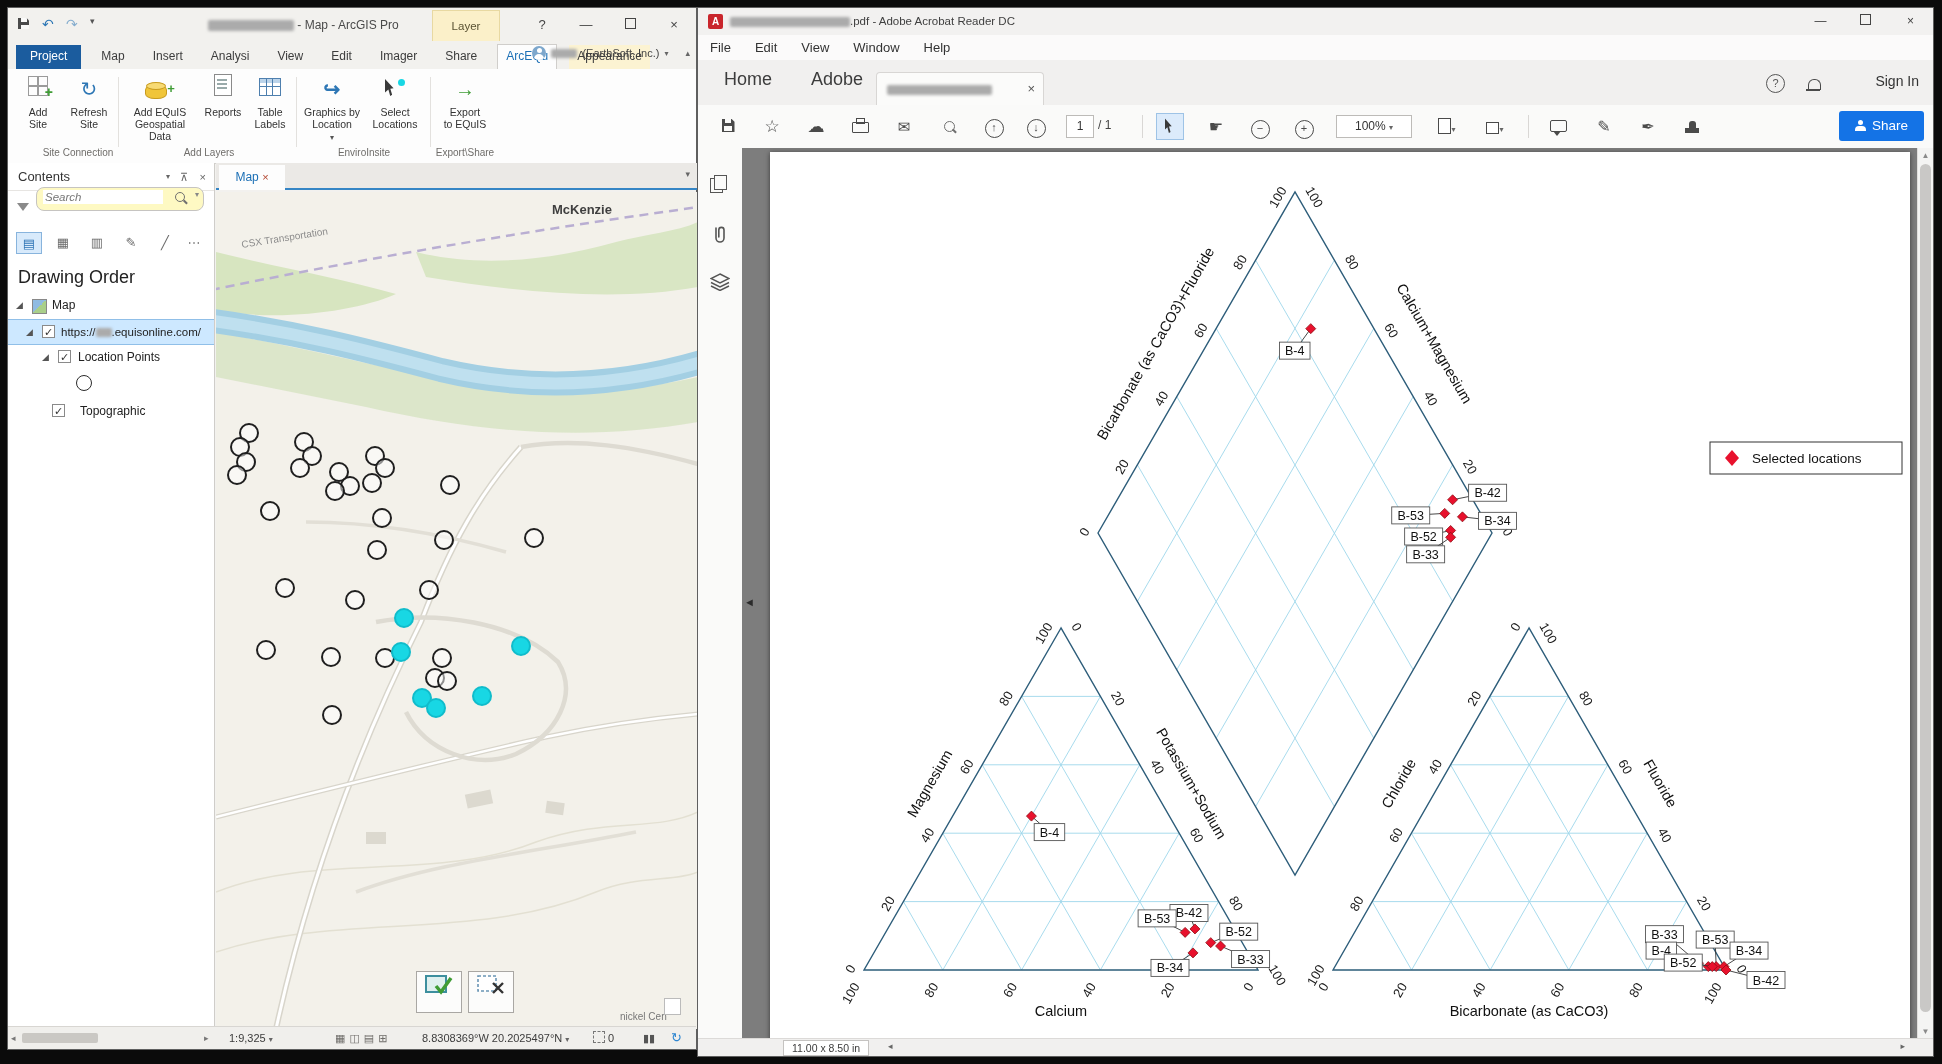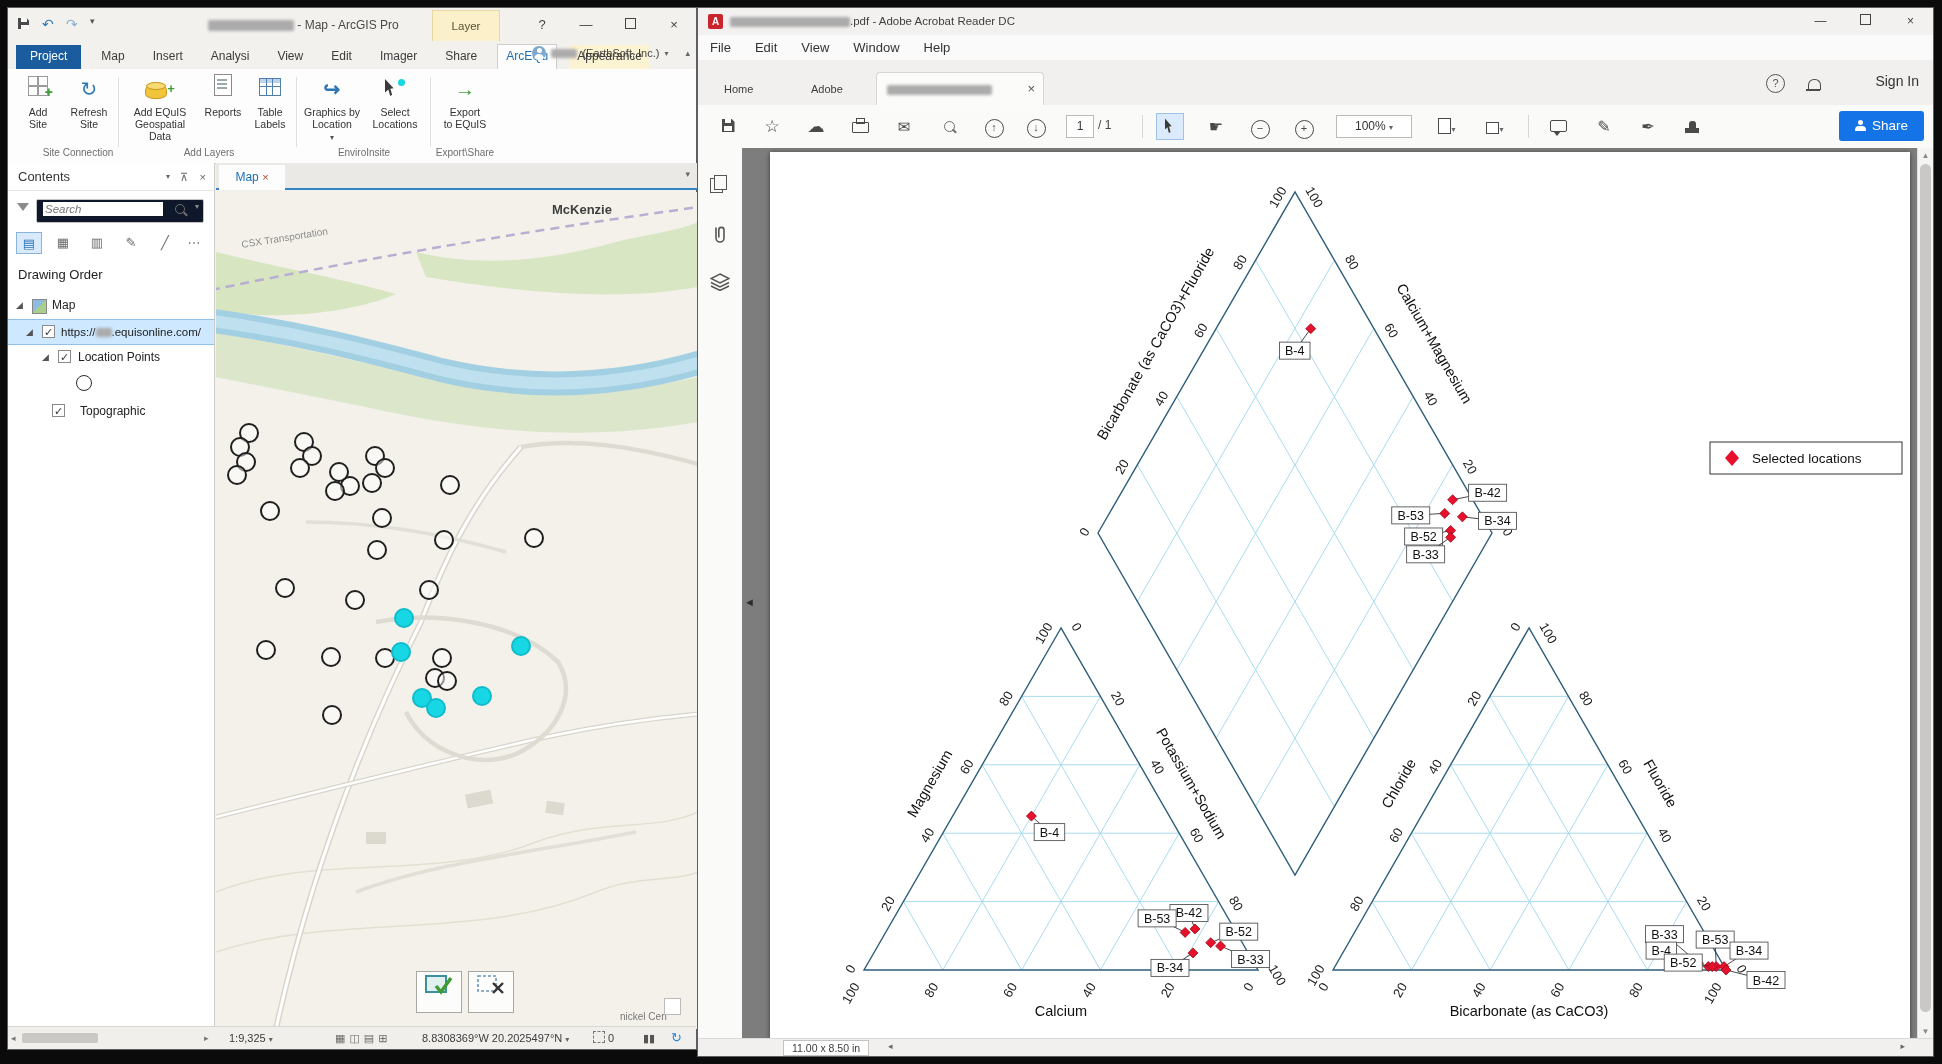--- a/index.html
+++ b/index.html
@@ -35,29 +35,29 @@
   .tbl-ic{display:inline-block;width:20px;height:16px;border:1px solid #4e7fae;background:linear-gradient(#bcd4ea 25%,#fff 25%);position:relative}
   .tbl-ic::before{content:"";position:absolute;left:6px;top:0;width:1px;height:100%;background:#4e7fae;box-shadow:6px 0 0 #4e7fae}
   .tbl-ic::after{content:"";position:absolute;left:0;top:7px;width:100%;height:1px;background:#4e7fae}
   .grid-ic{display:inline-block;width:18px;height:18px;border:1.5px solid #9b9b9b;background:linear-gradient(#0000 45%,#9b9b9b 45%,#9b9b9b 55%,#0000 55%),linear-gradient(90deg,#0000 45%,#9b9b9b 45%,#9b9b9b 55%,#0000 55%);position:relative}
   .ov-plus{position:absolute;right:-6px;bottom:-4px;color:#3f9c35;font-weight:bold;font-size:14px;line-height:1}
   .cursor-ic{display:inline-block;width:13px;height:17px;background:#3a3a3a;clip-path:polygon(0 0,0 80%,26% 62%,40% 100%,55% 93%,41% 57%,66% 55%)}
   
   .cpanel{position:absolute;left:0;top:155px;width:207px;bottom:22px;background:#fff;border-right:1px solid #cfcdc9;box-sizing:border-box}
   .cp-hdr{position:absolute;left:0;top:0;right:0;height:28px;border-bottom:1px solid #e7e5e2;font-size:13px;color:#333;line-height:28px;padding-left:10px;box-sizing:border-box}
   .cp-hic{position:absolute;top:0;line-height:28px;color:#666;font-size:11px}
-  .searchbox{position:absolute;left:28px;right:10px;top:36px;height:22px;border:1px solid #c6c4c1;border-radius:2px;background:#0f172a}
+  .searchbox{position:absolute;left:28px;right:10px;top:24px;height:22px;border:1px solid #c6c4c1;border-radius:8px;background:#fef9c3}
   .searchbox input{position:absolute;left:6px;top:2px;width:70%;border:none;outline:none;font-size:11.5px;font-style:italic;color:#888;font-family:"Liberation Sans",sans-serif}
   .funnel{position:absolute;left:9px;top:40px;width:0;height:0;border-left:6px solid transparent;border-right:6px solid transparent;border-top:8px solid #8a8a8a}
   .mag{display:inline-block;width:8px;height:8px;border:1.6px solid #707070;border-radius:50%;position:relative}
   .mag::after{content:"";position:absolute;left:7px;top:8px;width:5px;height:1.6px;background:#707070;transform:rotate(45deg)}
   .cp-icons{position:absolute;left:8px;top:68px;height:24px;display:flex;gap:8px;align-items:center}
   .cpi{width:26px;height:22px;text-align:center;line-height:22px;font-size:13px;color:#6b6b6b}
   .cpi.sel{background:#d8eafb;border:1px solid #88b4dd;box-sizing:border-box;color:#2e74b5}
-  .cp-dorder{position:absolute;left:10px;top:104px;font-size:13px;color:#222}
+  .cp-dorder{position:absolute;left:10px;top:104px;font-size:18px;color:#222}
   .trow{position:absolute;left:0;right:0;height:24px;font-size:12px;color:#222;line-height:24px}
   .trow .car{position:absolute;color:#555;font-size:9px}
   .cb{position:absolute;top:5px;width:13px;height:13px;border:1px solid #8a8a8a;background:#fff;font-size:11px;line-height:12px;text-align:center;color:#333;box-sizing:border-box}
   .mapic{position:absolute;top:6px;width:13px;height:13px;background:linear-gradient(135deg,#8fbbe2 50%,#a9cf8a 50%);border:1px solid #888}
   .selrow{background:#cde8ff;border-top:1px solid #90bfe8;border-bottom:1px solid #90bfe8}
   .circle-sym{position:absolute;top:4px;width:14px;height:14px;border:1.6px solid #2b2b2b;border-radius:50%;background:#fff}
   
   .map-tabs{position:absolute;left:208px;top:155px;width:482px;height:27px;background:#ebe9e6;border-bottom:2px solid #3585c5;box-sizing:border-box}
   .map-tab{position:absolute;left:3px;top:2px;height:25px;width:66px;background:#fdfdfd;color:#1b6fb5;font-size:12px;line-height:25px;text-align:center}
   .map-canvas{position:absolute;left:208px;top:184px;width:482px;height:837px;overflow:hidden;background:#f3f1ea}
@@ -72,21 +72,21 @@
   .dashbox{display:inline-block;width:10px;height:10px;border:1px dashed #777;vertical-align:-1px}
   
   #acrobat{position:absolute;left:697px;top:7px;width:1237px;height:1050px;background:#f1f1f1;border:1px solid #5f5f5f;box-sizing:border-box;font-size:13px;color:#333}
   .ac-titlebar{position:absolute;left:0;top:0;right:0;height:27px;background:#f2f1f0}
   .pdfic{position:absolute;left:10px;top:6px;width:15px;height:15px;background:#c9252c;border-radius:2px;color:#fff;font-size:10px;font-weight:bold;text-align:center;line-height:15px}
   .ac-title{position:absolute;left:32px;top:7px;font-size:11.5px;color:#3f3f3f;white-space:nowrap}
   .ac-wc{position:absolute;top:0;height:27px;width:45px;text-align:center;line-height:26px;font-size:12px;color:#444}
   .maxbox{display:inline-block;width:9px;height:9px;border:1.2px solid #444}
   .ac-menubar{position:absolute;left:0;top:27px;right:0;height:25px;background:#fbfafa;display:flex;gap:24px;padding-left:12px;align-items:center}
   .ac-tabrow{position:absolute;left:0;top:52px;right:0;height:45px;background:#f1f0ef;border-bottom:1px solid #dddbd9}
-  .ac-tab{position:absolute;bottom:0;height:32px;line-height:32px;padding:0 18px;font-size:11px;color:#3c3c3c}
+  .ac-tab{position:absolute;bottom:10px;height:32px;line-height:32px;padding:0 18px;font-size:18px;color:#3c3c3c}
   .ac-doctab{position:absolute;left:178px;bottom:0;height:33px;width:168px;background:#fbfbfa;border:1px solid #d8d6d4;border-bottom:none;border-radius:4px 4px 0 0;box-sizing:border-box;line-height:31px;padding-left:10px}
   .qm{display:inline-block;width:17px;height:17px;border:1.4px solid #555;border-radius:50%;text-align:center;line-height:16px;font-size:11px;color:#555}
   .bell{display:inline-block;width:11px;height:10px;border:1.5px solid #4a4a4a;border-bottom:none;border-radius:6px 6px 0 0;position:relative;vertical-align:-2px}
   .bell::after{content:"";position:absolute;left:-3px;top:9px;width:14px;height:1.5px;background:#4a4a4a}
   .ac-toolbar{position:absolute;left:0;top:97px;right:0;height:43px;background:#fafaf9;border-bottom:1px solid #d6d4d2}
   .tbi{position:absolute;top:8px;width:28px;height:27px;text-align:center;line-height:27px;font-size:15px;color:#4a4a4a}
   .tbi.sel{background:#dcebfb;border:1px solid #9ec3e6;box-sizing:border-box}
   .tsep{position:absolute;top:10px;width:1px;height:23px;background:#d9d7d5}
   .sav{display:inline-block;width:13px;height:13px;background:#4a4a4a;position:relative;clip-path:polygon(0 0,78% 0,100% 22%,100% 100%,0 100%)}
   .sav::before{content:"";position:absolute;left:3px;top:0;width:6px;height:4px;background:#fafaf9}

